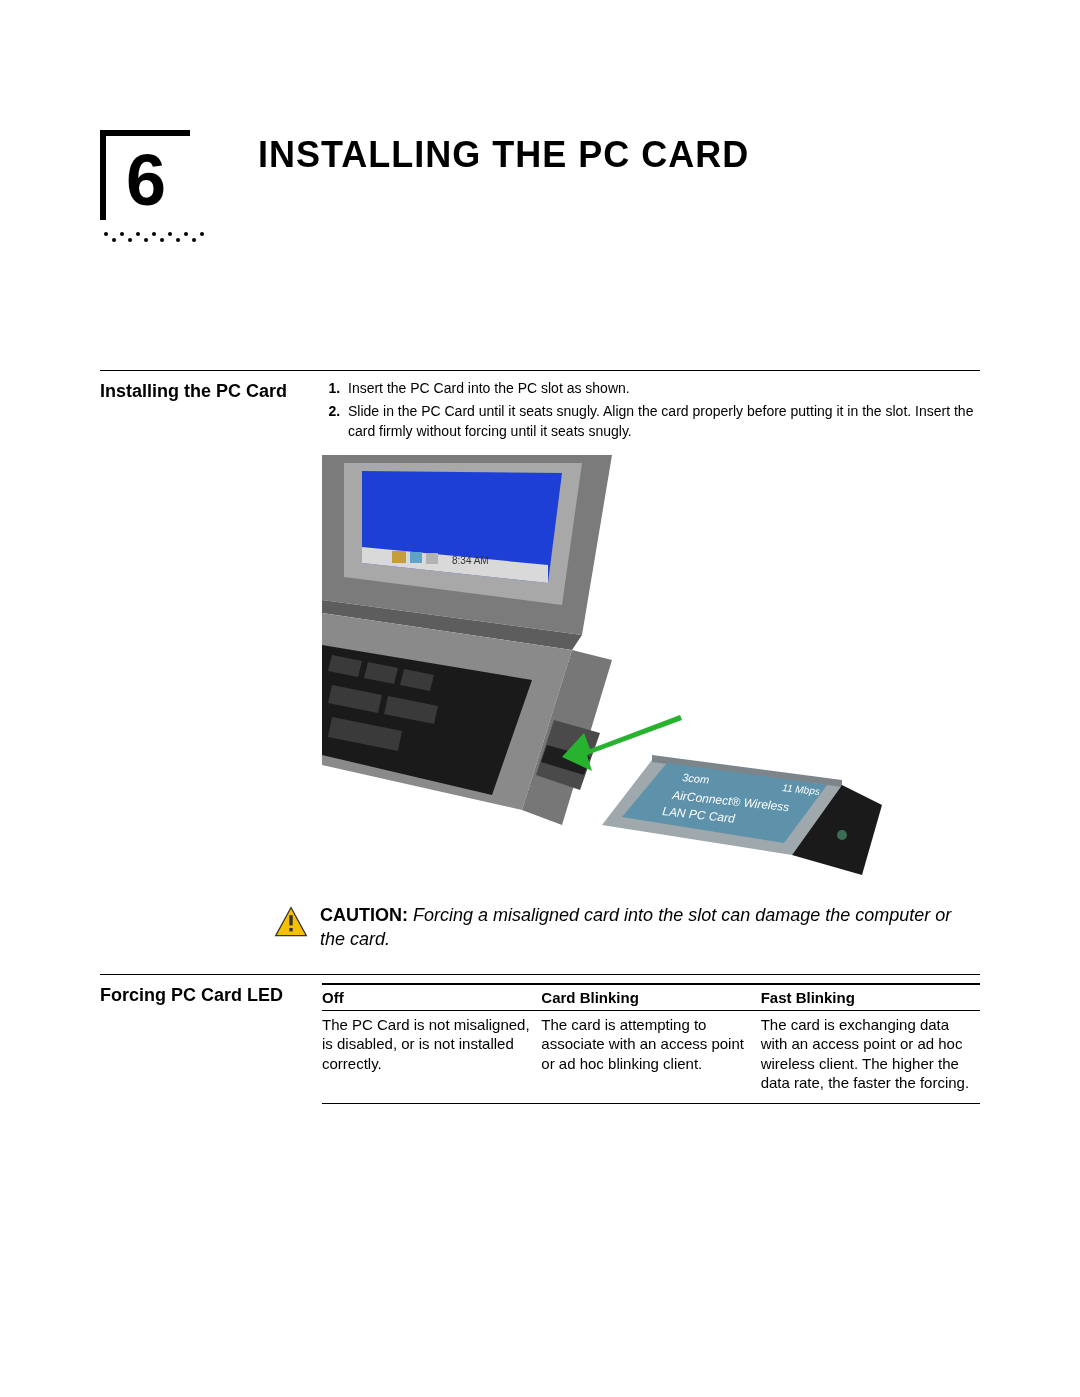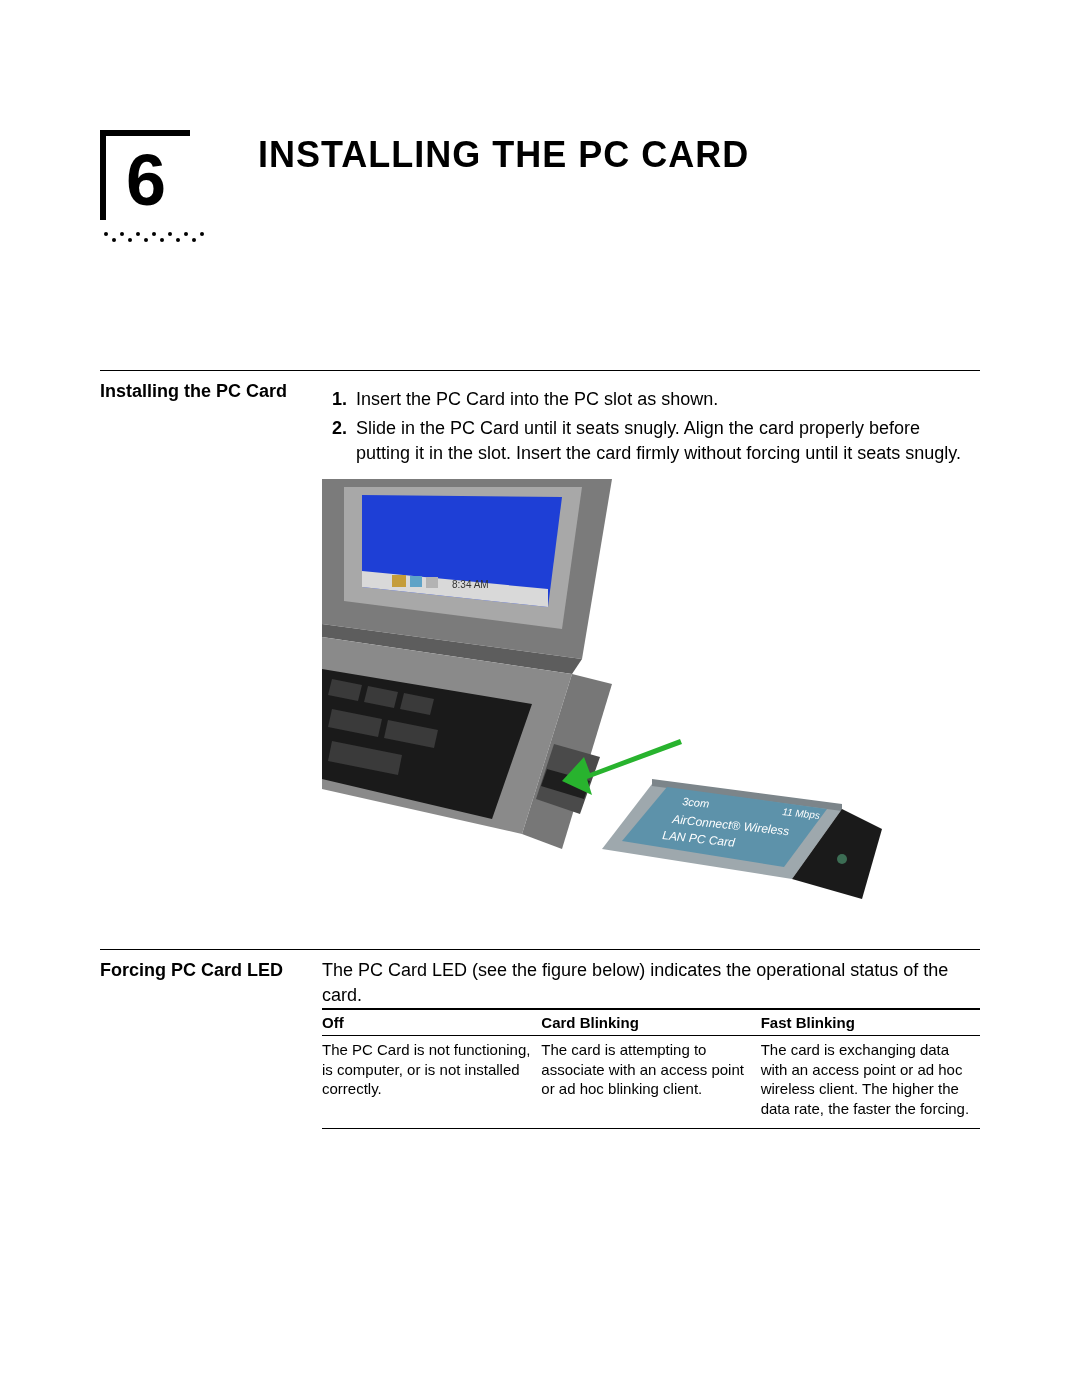--- a/index.html
+++ b/index.html
@@ -11,21 +11,21 @@
   .chapter-num{position:absolute;left:26px;top:14px;font-size:72px;font-weight:700;line-height:1;}
   .dots{position:absolute;left:4px;top:92px;height:20px;overflow:hidden;}
   .dots span{display:inline-block;width:4px;height:4px;border-radius:50%;background:#000;margin-right:4px;}
   .dots span:nth-child(2n){transform:translateY(6px);}
   .chapter-title{font-size:36px;font-weight:700;letter-spacing:1px;font-variant:small-caps;margin-top:4px;}
   .rule{border:0;border-top:1px solid #000;margin:0;}
   .rule-top{margin-top:130px;}
   .section{display:flex;align-items:flex-start;margin-top:8px;}
   .section-label{width:210px;flex:0 0 210px;font-size:18px;font-weight:700;line-height:1.35;padding-right:12px;}
   .section-body{flex:1;}
-  ol.steps{margin:8px;padding:0 0 0 22px;font-size:18px;line-height:1.38;}
+  ol.steps{margin:0;padding:0 0 0 22px;font-size:14px;line-height:1.38;}
   ol.steps li{margin:0 0 4px 0;padding-left:4px;}
   ol.steps li::marker{font-weight:700;}
   .figure{margin:14px 0 18px 0;}
   .fig-svg{width:560px;height:430px;display:block;}
   .caution-row{display:flex;align-items:flex-start;gap:12px;margin-top:6px;margin-left:-48px;}
   .caution-icon{width:34px;height:34px;flex:0 0 34px;margin-top:2px;}
   .caution-text{font-size:18px;line-height:1.35;}
   .caution-text .ital{font-style:italic;}
   .rule-mid{margin-top:22px;}
   .body-text{font-size:18px;line-height:1.38;}
@@ -102,41 +102,51 @@
             <text x="350" y="344" font-size="12" fill="#fff" font-style="italic" font-family="Arial" transform="rotate(6 350 344)">AirConnect® Wireless</text>
             <text x="340" y="360" font-size="12" fill="#fff" font-style="italic" font-family="Arial" transform="rotate(6 340 360)">LAN PC Card</text>
             <text x="460" y="336" font-size="10" fill="#fff" font-style="italic" font-family="Arial" transform="rotate(6 460 336)">11 Mbps</text>
 
             <polygon points="470,400 520,330 560,350 540,420" fill="#1a1a1a"></polygon>
             <circle cx="520" cy="380" r="5" fill="#3c6d54"></circle>
           </g>
         </svg>
       </div>
 
+      <div class="caution-row">
+        <svg class="caution-icon" viewBox="0 0 40 40">
+          <polygon points="20,3 38,36 2,36" fill="#f5c000" stroke="#333" stroke-width="1.5"></polygon>
+          <rect x="18" y="12" width="4" height="12" fill="#333"></rect>
+          <rect x="18" y="27" width="4" height="4" fill="#333"></rect>
+        </svg>
+        <div class="caution-text">
+          <b>CAUTION:</b>
+          <span class="ital">Forcing a misaligned card into the slot can damage the computer or the card.</span>
+        </div>
+      </div>
 
     </div>
   </div>
 
   <hr class="rule rule-mid">
 
   <div class="section">
     <div class="section-label">Forcing PC Card LED</div>
     <div class="section-body">
-      <div class="body-text">The PC Card LED (see the figure below) indicates the operational status of the card.</div>
       <table class="led-table">
         <thead>
           <tr>
             <th>Off</th>
             <th>Card Blinking</th>
             <th>Fast Blinking</th>
           </tr>
         </thead>
         <tbody>
           <tr>
-            <td>The PC Card is not functioning, is computer, or is not installed correctly.</td>
+            <td>The PC Card is not misaligned, is disabled, or is not installed correctly.</td>
             <td>The card is attempting to associate with an access point or ad hoc blinking client.</td>
             <td>The card is exchanging data with an access point or ad hoc wireless client. The higher the data rate, the faster the forcing.</td>
           </tr>
         </tbody>
       </table>
     </div>
   </div>
 
 </div>
 

